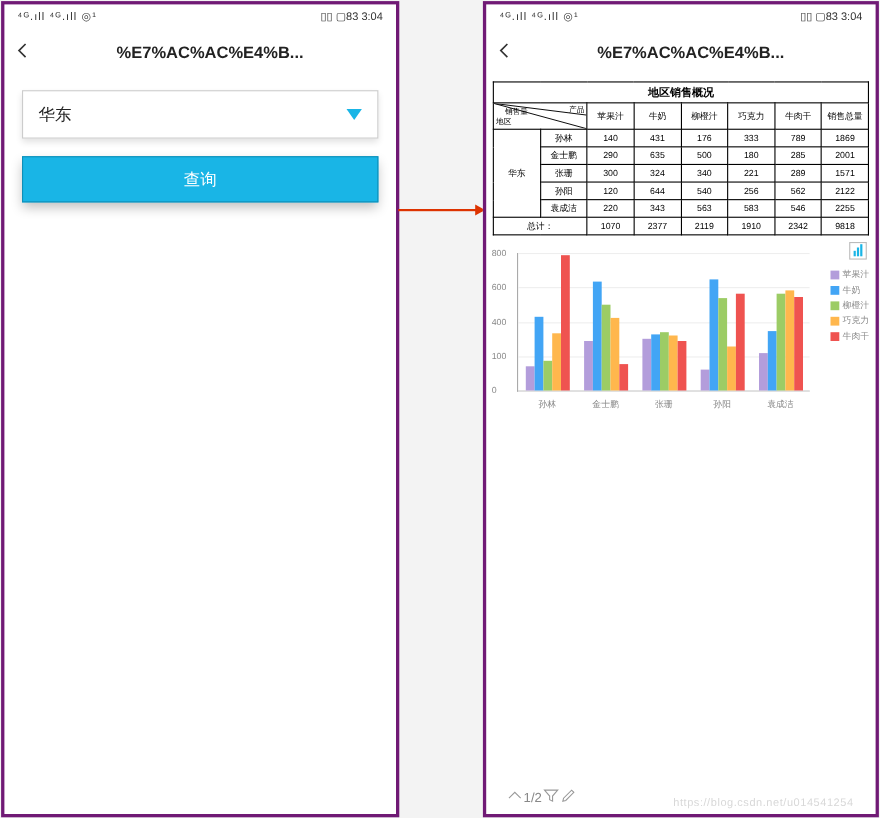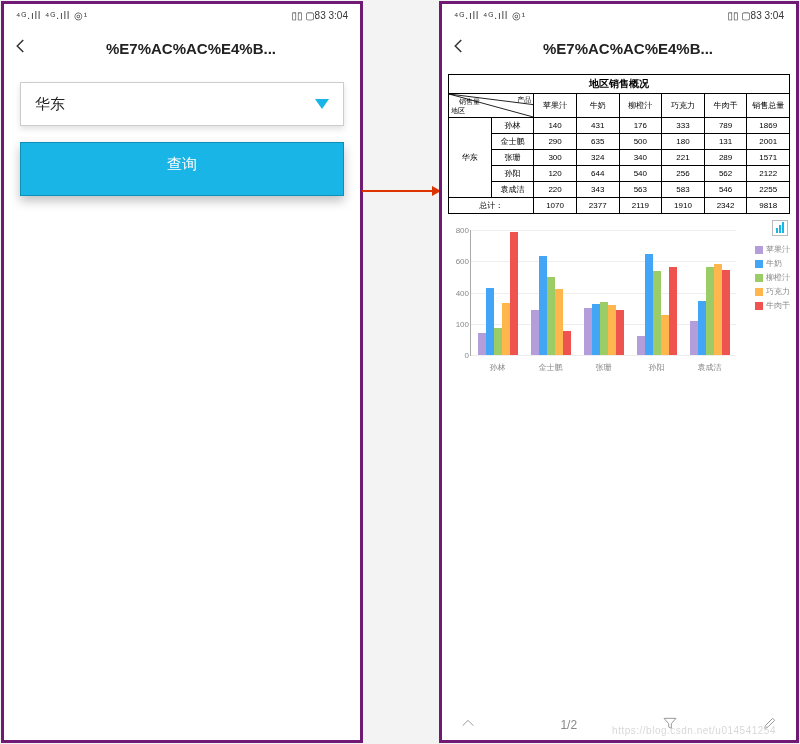--- a/index.html
+++ b/index.html
@@ -9,49 +9,49 @@
 .phone-right{right:1px;width:360px}
 .statusbar{display:flex;justify-content:space-between;align-items:center;height:22px;padding:0 12px;font-size:10px;color:#333}
 .statusbar .signals{letter-spacing:1px}
 .titlebar{display:flex;align-items:center;height:44px;padding:0 8px}
 .back svg{width:18px;height:18px;stroke:#333;stroke-width:2;fill:none}
 .title{flex:1;text-align:center;font-size:15px;font-weight:600;color:#222;white-space:nowrap;overflow:hidden;text-overflow:ellipsis;padding:0 20px}
 .body-left{padding:12px 16px}
 .label{font-size:16px;color:#222;margin:10px 0}
 .select{border:1px solid #ccc;background:#fff;height:44px;display:flex;align-items:center;justify-content:space-between;padding:0 14px;margin-bottom:16px;font-size:15px;color:#222;box-shadow:0 3px 6px rgba(0,0,0,0.12)}
 .select .tri{width:0;height:0;border-left:7px solid transparent;border-right:7px solid transparent;border-top:10px solid #19b5e6}
-.btn{background:#19b5e6;color:#fff;text-align:center;height:54px;line-height:42px;border:1px solid #0e8fb8;box-shadow:0 5px 10px rgba(0,0,0,0.25);font-size:15px}
+.btn{background:#19b5e6;color:#fff;text-align:center;height:42px;line-height:42px;border:1px solid #0e8fb8;box-shadow:0 5px 10px rgba(0,0,0,0.25);font-size:15px}
 .arrow-red{position:absolute;left:362px;top:190px;width:78px;height:2px;background:#d30}
 .arrow-red:after{content:"";position:absolute;right:-1px;top:-4px;width:0;height:0;border-top:5px solid transparent;border-bottom:5px solid transparent;border-left:9px solid #d30}
 .report{padding:4px 6px 0 6px}
 table{border-collapse:collapse;width:100%;table-layout:fixed}
 th,td{border:1px solid #000;font-size:8px;text-align:center;padding:2px 0;font-weight:400}
 .tbl-title{font-weight:700;font-size:10px}
 .diag{position:relative;height:24px;font-size:7px}
 .diag .d1{position:absolute;top:1px;right:2px}
 .diag .d2{position:absolute;bottom:10px;left:10px}
 .diag .d3{position:absolute;bottom:1px;left:2px}
 .diag svg{position:absolute;inset:0;width:100%;height:100%}
 .chart-wrap{position:relative;margin-top:6px;height:160px}
 .chart-icon{position:absolute;right:2px;top:0;width:16px;height:16px;border:1px solid #bbb;background:#fff;display:flex;align-items:flex-end;justify-content:center;gap:1px;padding:2px}
 .chart-icon span{width:2px;background:#19b5e6}
 .chart-icon span:nth-child(1){height:5px}
 .chart-icon span:nth-child(2){height:8px}
 .chart-icon span:nth-child(3){height:11px}
 .axis{position:absolute;left:22px;right:54px;bottom:24px;top:10px;border-left:1px solid #aaa;border-bottom:1px solid #aaa}
 .grid{position:absolute;left:0;right:0;height:0;border-top:1px solid #eee}
-.ytick{position:absolute;left:-24px;width:22px;text-align:right;font-size:8px;color:#888;transform:translateY(-50%)}
+.ytick{position:absolute;left:-24px;width:22px;font-size:8px;color:#888;transform:translateY(-50%)}
 .groups{position:absolute;left:0;right:0;bottom:0;top:0;display:flex}
 .group{flex:1;display:flex;align-items:flex-end;justify-content:center;gap:0;position:relative}
 .group .bar{width:8px}
 .xtick{position:absolute;bottom:-18px;width:100%;text-align:center;font-size:8px;color:#888}
 .legend{position:absolute;right:0;top:24px;font-size:8px;color:#888}
 .legend div{display:flex;align-items:center;gap:3px;margin-bottom:3px}
 .legend i{width:8px;height:8px;display:inline-block}
-.footer{position:absolute;bottom:6px;left:0;right:0;display:flex;align-items:center;justify-content:space-between;padding:0 18px;color:#888;font-size:12px}
+.footer{position:absolute;bottom:6px;left:0;right:0;display:flex;align-items:center;justify-content:flex-start;padding:0 18px;color:#888;font-size:12px}
 .footer svg{width:16px;height:16px;stroke:#999;stroke-width:1.5;fill:none}
 .watermark{position:absolute;right:24px;bottom:8px;font-size:10px;color:#d8d8d8;letter-spacing:0.5px}
 .c0{background:#b39ddb}.c1{background:#42a5f5}.c2{background:#9ccc65}.c3{background:#ffb74d}.c4{background:#ef5350}
 </style>
 </head>
 <body>
 
 <div class="phone phone-left">
   <div class="statusbar">
     <span class="signals">⁴ᴳ.ıll ⁴ᴳ.ıll ◎¹</span>
@@ -118,21 +118,21 @@
             <td>333</td>
             <td>789</td>
             <td>1869</td>
           </tr>
           <tr>
             <td>金士鹏</td>
             <td>290</td>
             <td>635</td>
             <td>500</td>
             <td>180</td>
-            <td>131</td>
+            <td>285</td>
             <td>2001</td>
           </tr>
           <tr>
             <td>张珊</td>
             <td>300</td>
             <td>324</td>
             <td>340</td>
             <td>221</td>
             <td>289</td>
             <td>1571</td>

